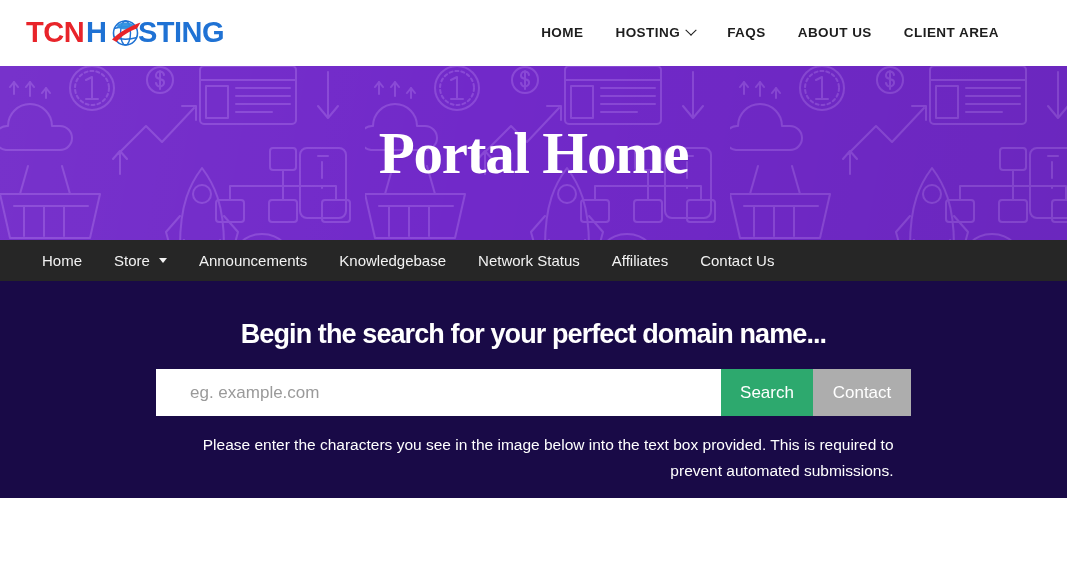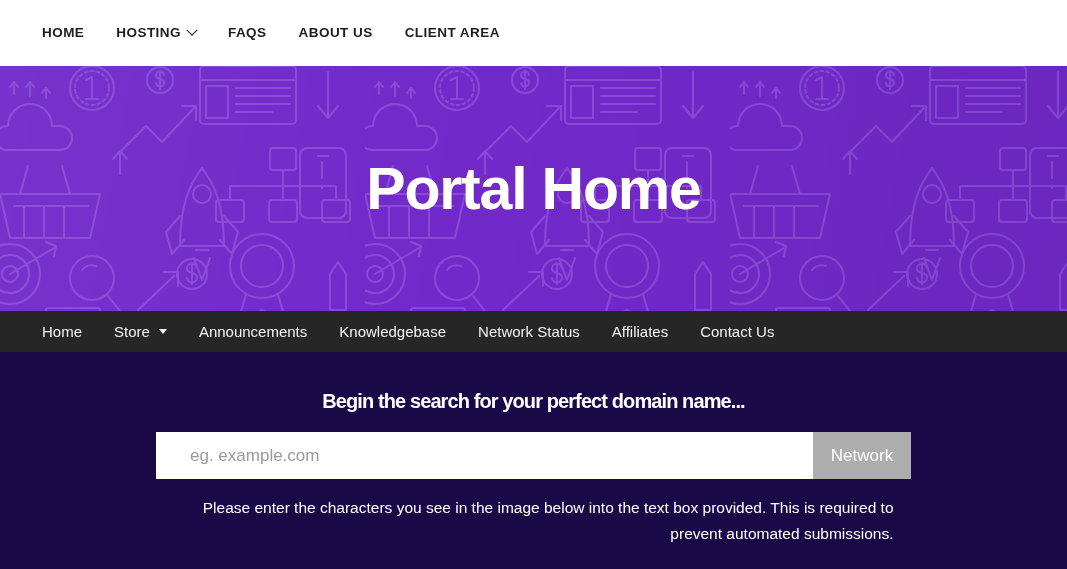--- a/index.html
+++ b/index.html
@@ -29,24 +29,25 @@
     display:flex; align-items:center; cursor:pointer; white-space:nowrap;
   }
   .main-nav .nav-item .chev{
     display:inline-block; margin-left:7px; width:8px; height:8px;
     border-right:1.8px solid #1d1d1d; border-bottom:1.8px solid #1d1d1d;
     transform:rotate(45deg) translate(-2px,-2px);
   }
 
   
   .hero{
-    position:relative; height:245px; width:100%;
+    position:relative; height:174px; width:100%;
     background:#a16207;
     display:flex; align-items:center; justify-content:center;
     overflow:hidden;
+    font-family:Liberation Serif, serif;
   }
   .hero-pattern{
     position:absolute; inset:0;
     opacity:1;
   }
   .hero-shade{
     position:absolute; inset:0;
     background:linear-gradient(100deg, rgba(255,255,255,.045) 0%, rgba(255,255,255,0) 45%, rgba(0,0,0,.055) 100%);
     pointer-events:none;
   }
@@ -77,21 +78,21 @@
   }
 
   
   .domain-section{
     background:#190a47;
     width:100%; height:217px;
     display:flex; flex-direction:column; align-items:center;
     padding-top:38px;
   }
   .domain-heading{
-    color:#ffffff; font-size:20px; font-weight:bold;
+    color:#ffffff; font-size:27px; font-weight:bold;
     letter-spacing:-.9px; margin-bottom:19px;
     text-align:center;
   }
   .search-row{
     display:flex; width:755px; height:47px;
     background:#ffffff;
   }
   .search-input{
     flex:1; border:none; outline:none;
     font-size:17px; color:#333;
@@ -114,20 +115,35 @@
   .captcha-note{
     color:#ffffff; font-size:15.5px; line-height:26px;
     text-align:right; width:720px; margin-top:16px;
   }
 </style>
 </head>
 <body>
 
 <div class="site-header">
 
+  <div class="logo">
+    <svg width="200" height="40" viewBox="0 0 200 40">
+      <text x="0" y="29" font-family="Liberation Sans, sans-serif" font-size="29" font-weight="bold" fill="#E8242A" letter-spacing="-0.5">TCN</text>
+      <text x="60" y="29" font-family="Liberation Sans, sans-serif" font-size="29" font-weight="bold" fill="#1F72D4" letter-spacing="-0.5">H</text>
+      <g>
+        <circle cx="99.5" cy="20" r="12" fill="none" stroke="#1F72D4" stroke-width="1.6"></circle>
+        <ellipse cx="99.5" cy="20" rx="5" ry="12" fill="none" stroke="#1F72D4" stroke-width="1.4"></ellipse>
+        <path d="M88 15.5 Q99.5 12 111 15.5" fill="none" stroke="#1F72D4" stroke-width="1.4"></path>
+        <path d="M88 24.5 Q99.5 28 111 24.5" fill="none" stroke="#1F72D4" stroke-width="1.4"></path>
+        <ellipse cx="99.5" cy="13" rx="8.5" ry="3.6" fill="#2D8FE0" opacity=".95"></ellipse>
+        <path d="M86 26.5 C93 19 106 12.5 114.5 9.5 L111 15.5 C104 18 95 23 90.5 29 Z" fill="#E8242A"></path>
+      </g>
+      <text x="112" y="29" font-family="Liberation Sans, sans-serif" font-size="29" font-weight="bold" fill="#1F72D4" letter-spacing="-0.5">STING</text>
+    </svg>
+  </div>
 
   <div class="main-nav">
     <div class="nav-item">
       <span>HOME</span>
     </div>
     <div class="nav-item">
       <span>HOSTING</span>
       <span class="chev"></span>
     </div>
     <div class="nav-item">
@@ -249,17 +265,18 @@
     <span>Contact Us</span>
   </div>
 </div>
 
 <div class="domain-section">
 
   <div class="domain-heading">Begin the search for your perfect domain name...</div>
 
   <div class="search-row">
     <input class="search-input" type="text" placeholder="eg. example.com" style="">
-    <button class="btn-transfer">Network</button>
+    <button class="btn-search">Search</button>
+    <button class="btn-transfer">Contact</button>
   </div>
 
   <div class="captcha-note">Please enter the characters you see in the image below into the text box provided. This is required to prevent automated submissions.</div>
 </div>
 
 </body></html>

